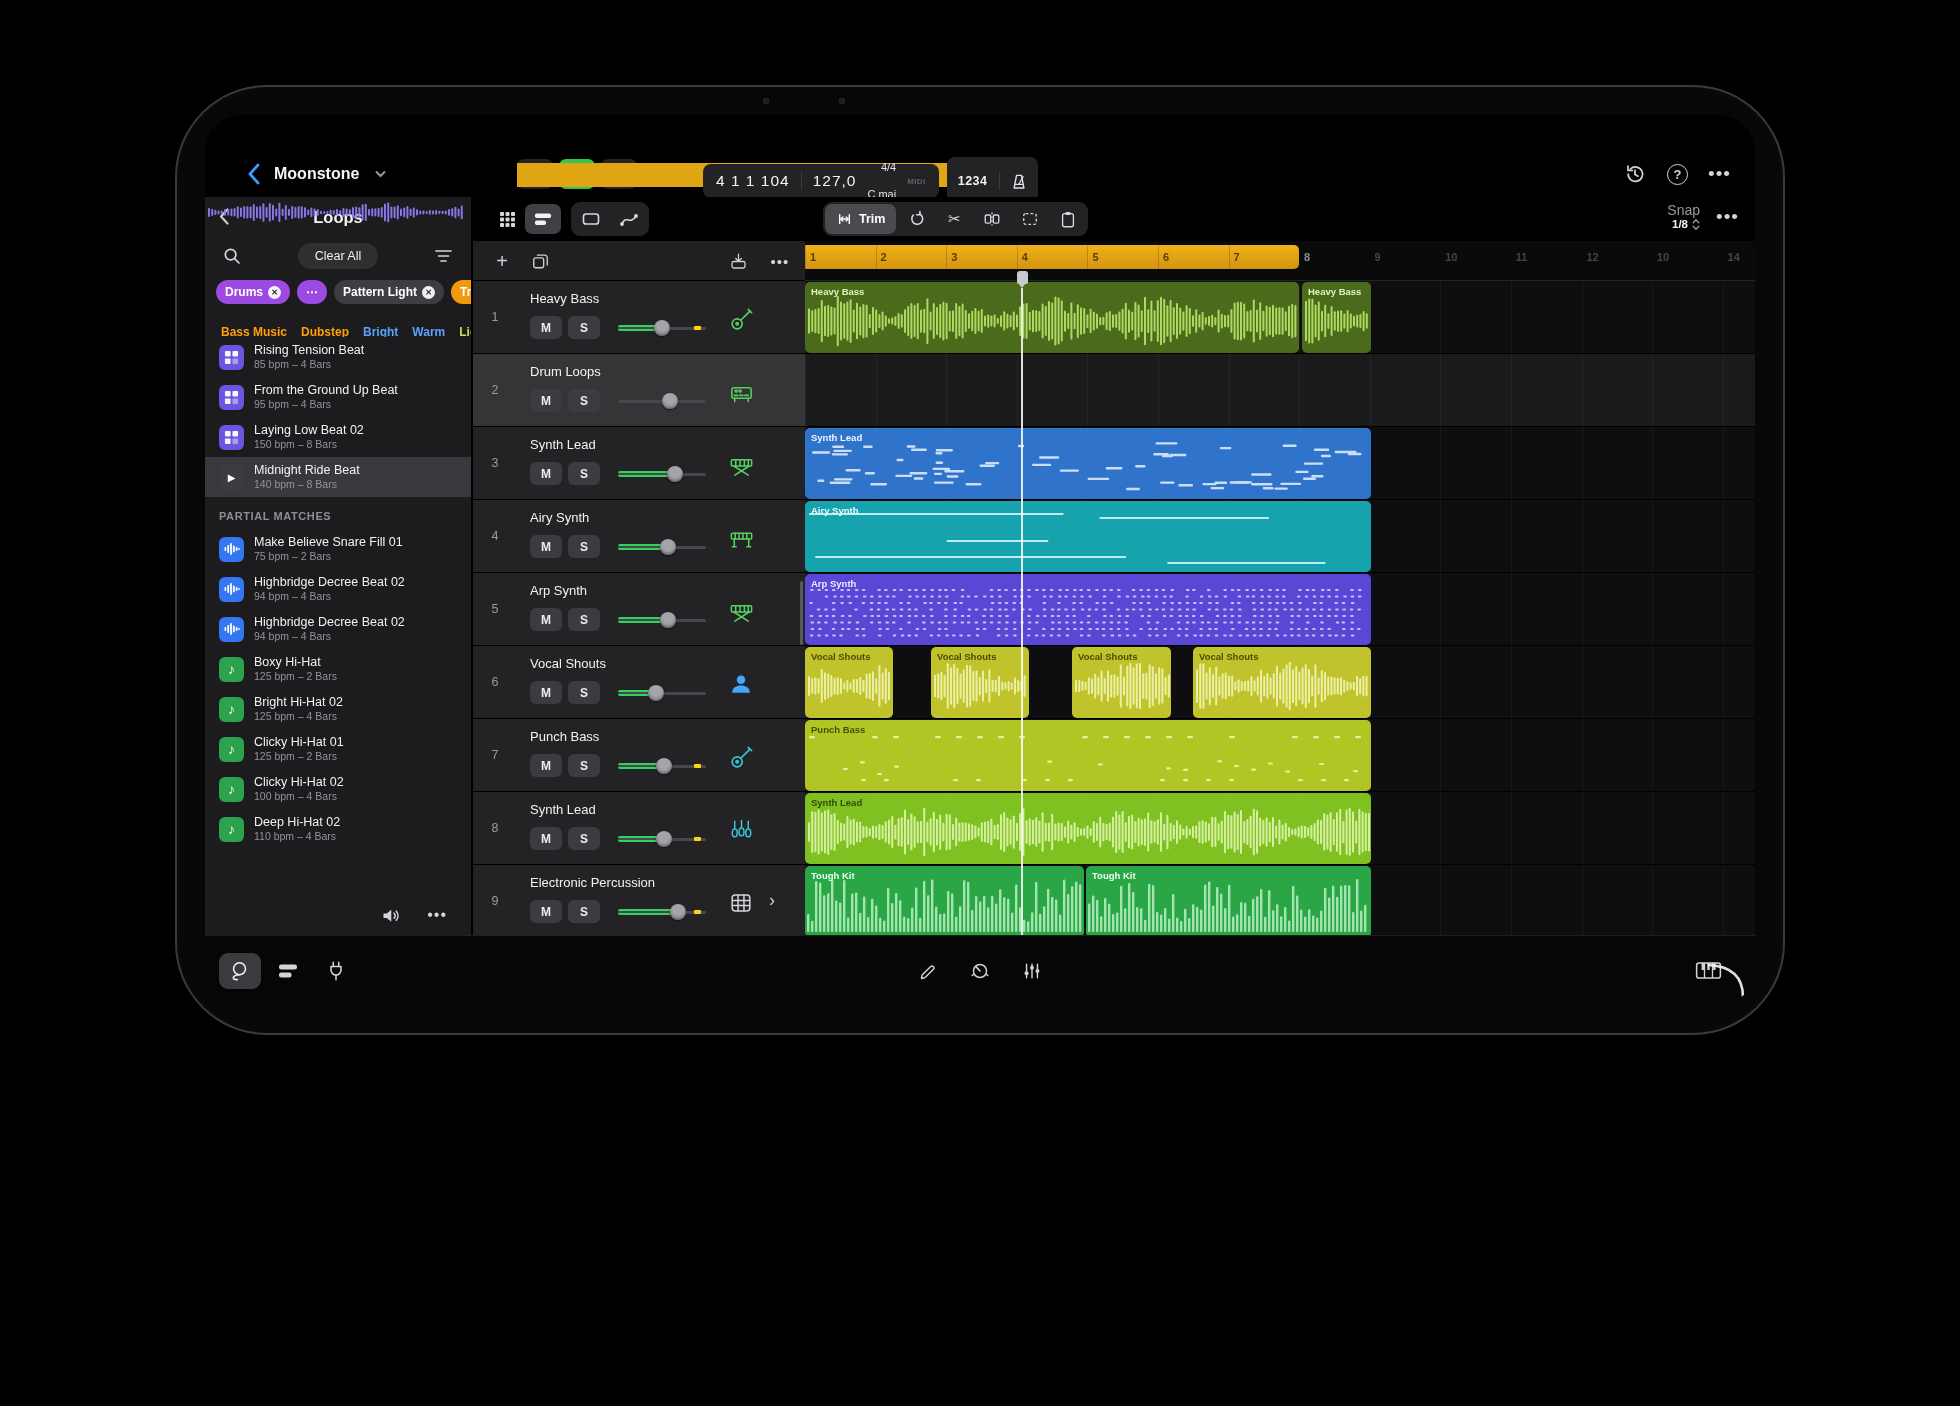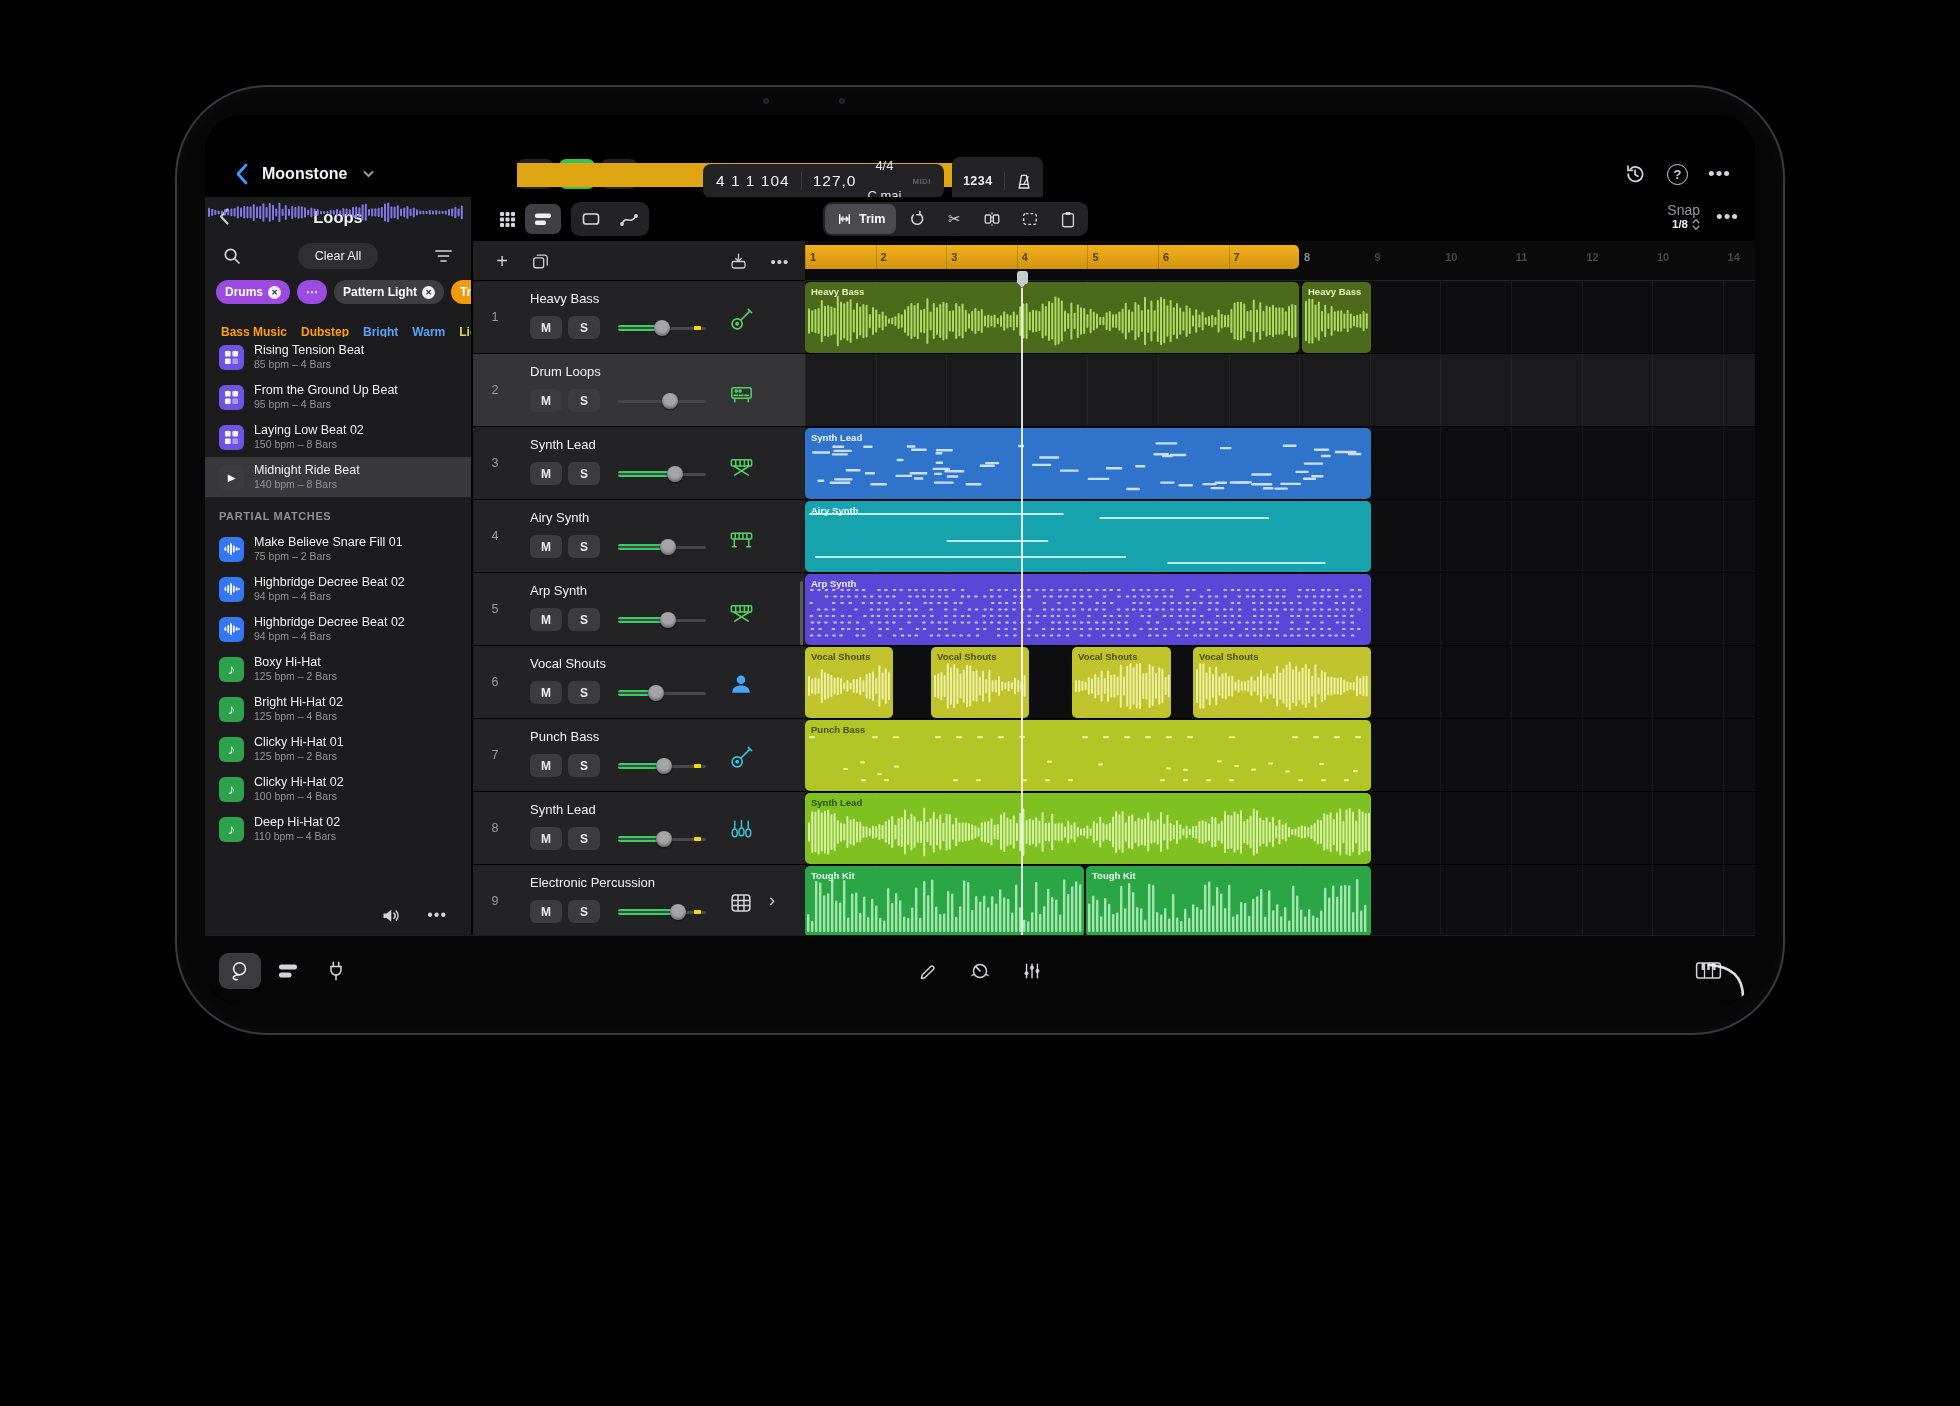--- a/index.html
+++ b/index.html
@@ -16,34 +16,34 @@
 
   
   .statusbar { position:absolute; left:0; top:0; right:0; height:36px; display:flex; justify-content:space-between; align-items:flex-end; padding:0 24px 4px; }
   .sb-left { display:flex; gap:10px; font-size:12.5px; color:#e8e8ea; }
   .sb-time { font-weight:700; }
   .sb-right { display:flex; align-items:center; gap:7px; font-size:12.5px; color:#fff; font-weight:600; }
   .orange-dot { width:5px; height:5px; border-radius:50%; background:#ff9f0a; margin-left:2px; }
 
   
   .appheader { position:absolute; top:36px; left:0; right:0; height:46px; }
-  .hdr-left { position:absolute; left:24px; top:0; height:46px; display:flex; align-items:center; gap:9px; }
+  .hdr-left { position:absolute; left:36px; top:0; height:46px; display:flex; align-items:center; gap:9px; }
   .proj-name { font-size:16px; font-weight:700; color:#f4f4f6; }
   .transport { position:absolute; left:312px; top:8px; display:flex; gap:6px; }
   .tp { width:36px; height:30px; border-radius:7px; background:#232326; display:flex; align-items:center; justify-content:center; }
   .tp.play { background:#2fc654; }
   .tp.cycle { background:#e0a512; }
   .stop-sq { width:11px; height:11px; border-radius:2px; background:#ececf0; }
   .rec-dot { width:12px; height:12px; border-radius:50%; background:#ff453a; }
   .play-tri { width:0; height:0; border-left:11px solid #0d3317; border-top:7px solid transparent; border-bottom:7px solid transparent; margin-left:3px; }
   .lcdwrap { position:absolute; left:478px; top:6px; display:flex; gap:8px; align-items:center;padding-left:20px; }
   .lcd { display:flex; align-items:center; gap:11px; background:#232326; border-radius:8px; height:34px; padding:0 13px; }
   .lcd-pos, .lcd-tempo { font-size:15.5px; letter-spacing:1px; color:#f4f4f6; }
   .lcd-sep { width:1px; height:18px; background:#3c3c40; }
-  .lcd-sig { display:flex; flex-direction:column; align-items:center; font-size:13px; line-height:1.2; color:#e4e4e6;gap:14px; }
+  .lcd-sig { display:flex; flex-direction:column; align-items:flex-end; font-size:11px; line-height:1.2; color:#e4e4e6;gap:14px; }
   .lcd-midi { font-size:8px; color:#616165; font-weight:700; letter-spacing:.4px; }
   .seg { display:flex; align-items:center; background:#232326; border-radius:8px; height:48px; }
   .seg-divider { width:1px; height:18px; background:#3c3c40; }
   .countin { padding:0 11px; font-size:12.5px; letter-spacing:.5px; color:#f0f0f2; font-weight:600; }
   .metro { padding:0 10px; display:flex; align-items:center; }
   .hdr-right { position:absolute; right:24px; top:0; height:46px; display:flex; align-items:center; gap:20px; color:#d4d4d8; }
   .hicon { display:flex; align-items:center; justify-content:center; width:24px; height:24px; }
   .q-glyph { font-size:16px; font-weight:700; color:#d4d4d8; border:1.6px solid #d4d4d8; width:21px; height:21px; border-radius:50%; display:flex; align-items:center; justify-content:center; font-size:13px; }
   .dots-glyph { font-size:19px; letter-spacing:1px; color:#d4d4d8; }
 

